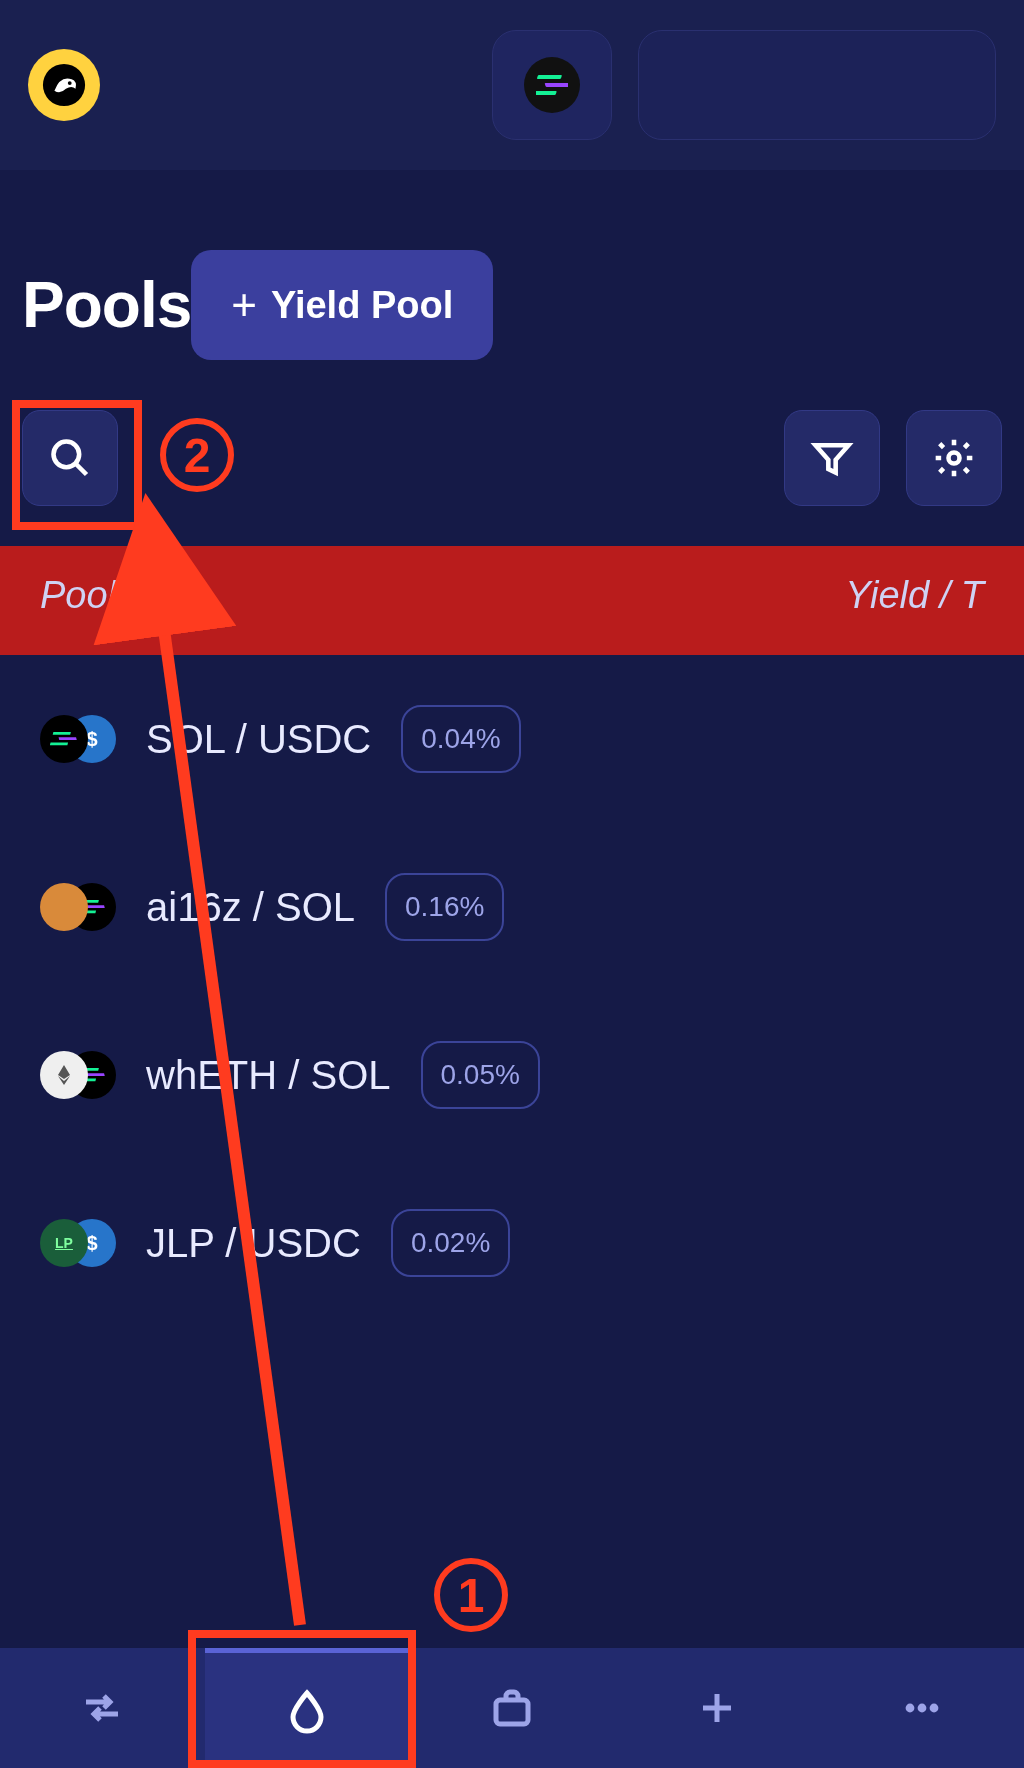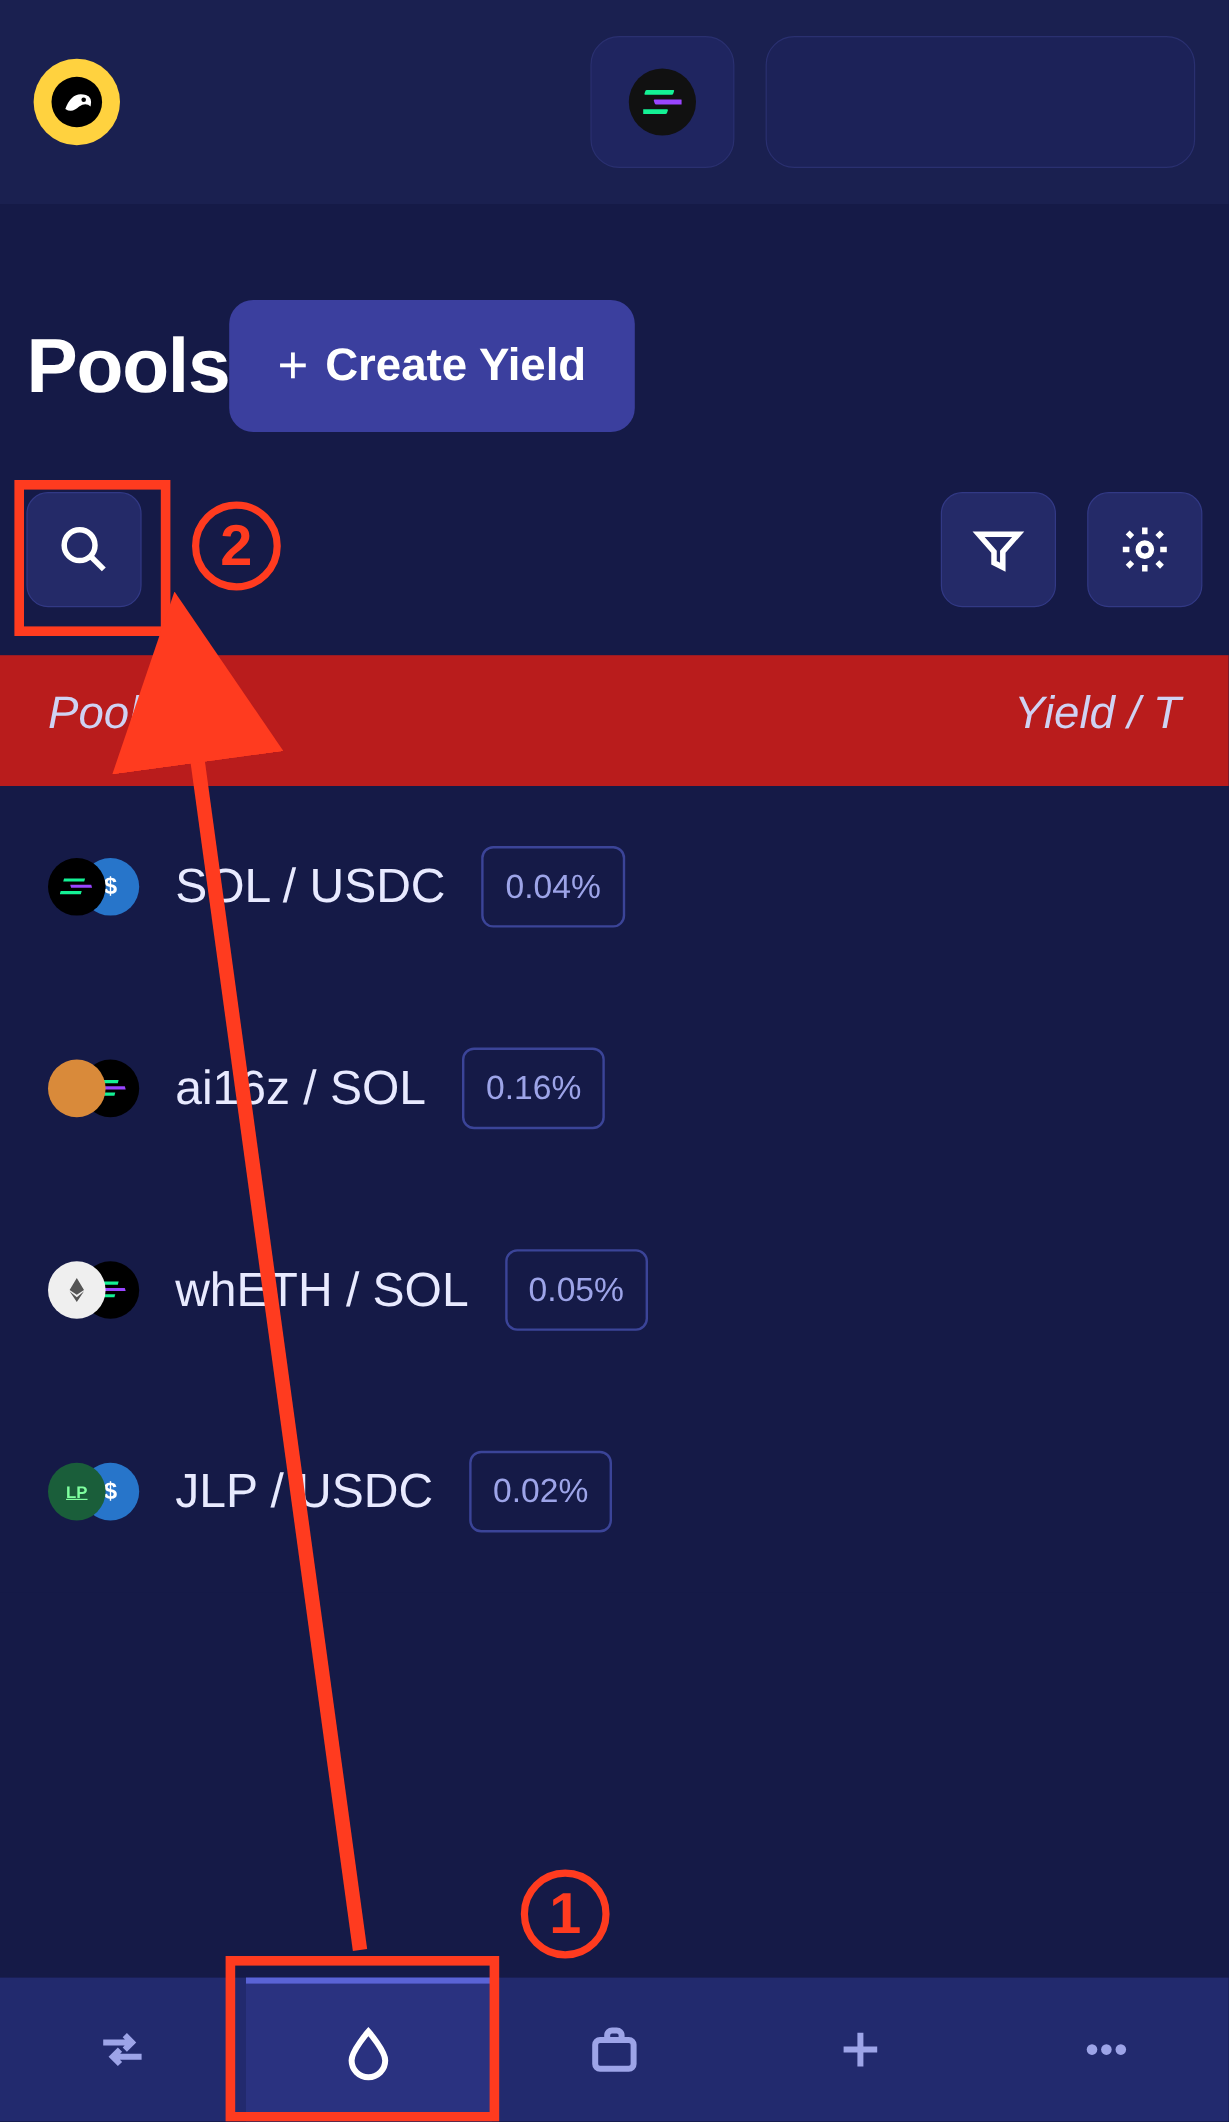--- a/index.html
+++ b/index.html
@@ -172,21 +172,21 @@
   .pair-label {
     font-size: 40px;
     font-weight: 400;
     color: #e8eaff;
   }
   .fee-badge {
     border: 2px solid #3b4498;
     color: #9da4e8;
     font-size: 28px;
     padding: 16px 18px;
-    border-radius: 10px;
+    border-radius: 20px;
   }
 
   
   .bottom-nav {
     position: absolute;
     left: 0;
     right: 0;
     bottom: 0;
     height: 120px;
     background: #222a6e;
@@ -269,21 +269,21 @@
       </svg>
     </div>
   </div>
   <div class="search-pill"></div>
 </div>
 
 <div class="page-header">
   <div class="page-title">Pools</div>
   <button class="create-btn">
     <span style="font-size:44px;font-weight:400;">+</span>
-    <span>Create Yield</span>
+    <span>Yield Pool</span>
   </button>
 </div>
 
 <div class="toolbar-row">
   <div class="icon-btn">
     <svg viewBox="0 0 24 24" fill="none" stroke-width="2.5">
       <circle cx="10" cy="10" r="7"></circle>
       <line x1="15" y1="15" x2="21" y2="21"></line>
     </svg>
   </div>

